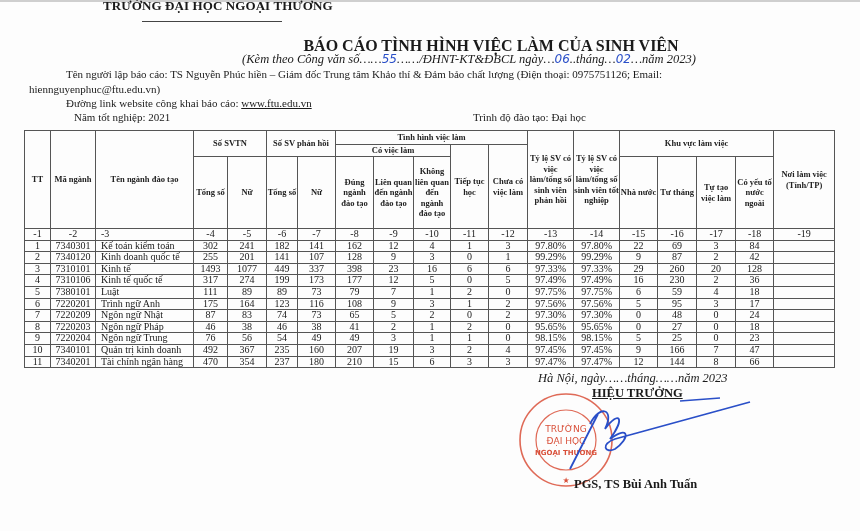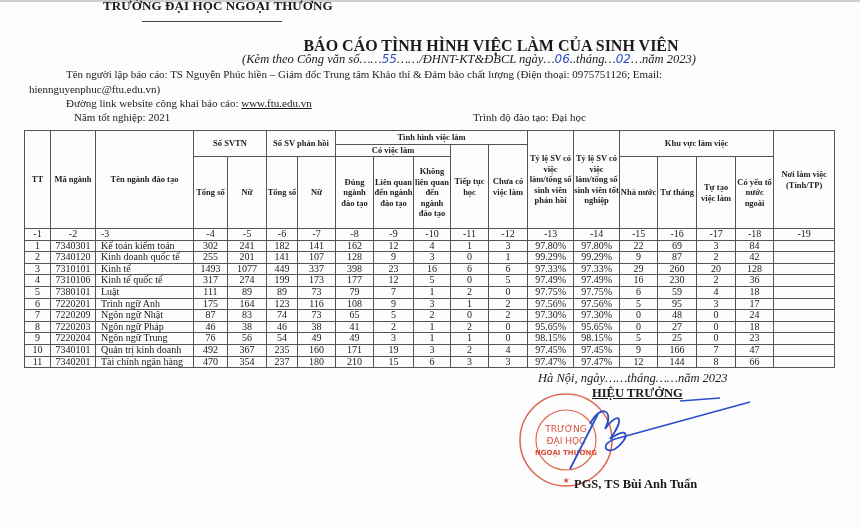--- a/index.html
+++ b/index.html
@@ -311,21 +311,21 @@
         <td></td>
       </tr>
       <tr>
         <td>10</td>
         <td>7340101</td>
         <td class="name">Quản trị kinh doanh</td>
         <td>492</td>
         <td>367</td>
         <td>235</td>
         <td>160</td>
-        <td>171</td>
+        <td>207</td>
         <td>19</td>
         <td>3</td>
         <td>2</td>
         <td>4</td>
         <td>97.45%</td>
         <td>97.45%</td>
         <td>9</td>
         <td>166</td>
         <td>7</td>
         <td>47</td>

